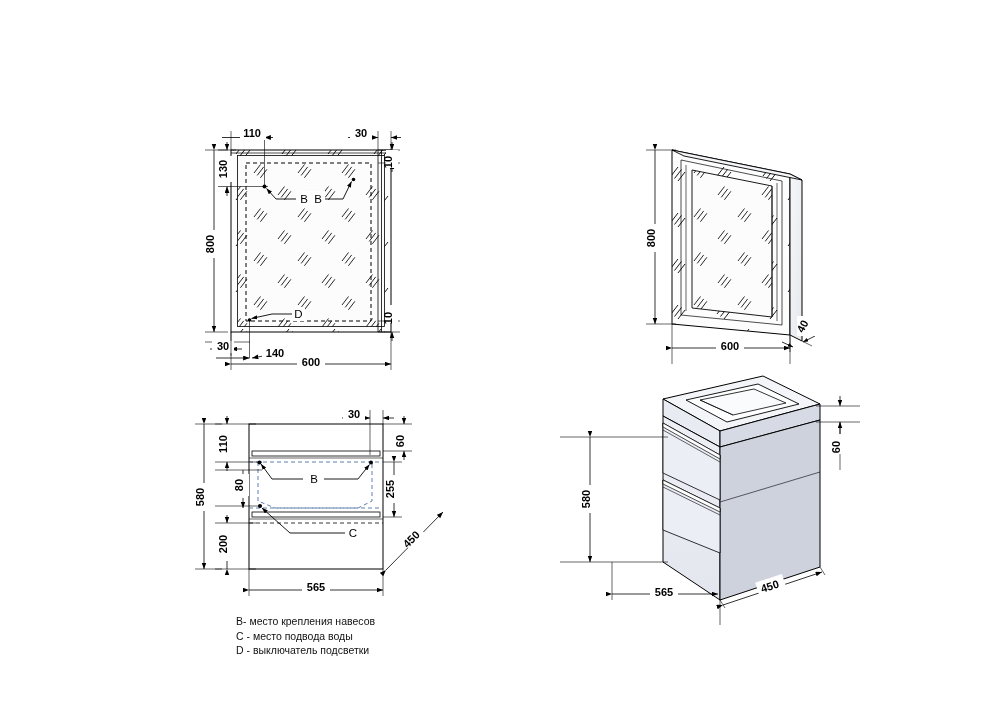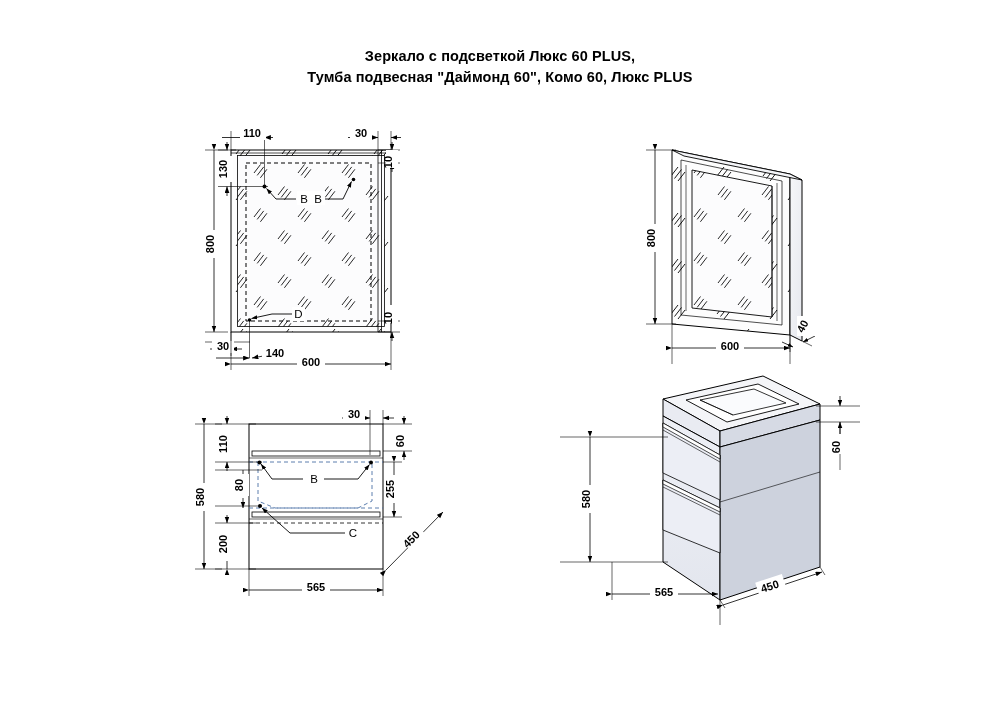--- a/index.html
+++ b/index.html
@@ -22,24 +22,20 @@
   svg{position:absolute;left:0;top:0;}
   text{font-family:"Liberation Sans", sans-serif;fill:#000;}
   .dim{font-size:11px;font-weight:bold;}
   .lbl{font-size:11.5px;font-weight:normal;}
 </style>
 </head>
 <body>
 
 <div id="stage">
 
-  <div class="title">
-    <div>Зеркало с подсветкой Люкс 60 PLUS,</div>
-    <div>Тумба подвесная "Даймонд 60", Комо 60, Люкс PLUS</div>
-  </div>
 
   <svg width="1000" height="707" viewBox="0 0 1000 707">
     <defs>
       <marker id="ar" markerWidth="9" markerHeight="9" refX="8" refY="3" orient="auto" markerUnits="strokeWidth">
         <path d="M0,0 L8,3 L0,6 z" fill="#000"></path>
       </marker>
       <marker id="arS" markerWidth="7" markerHeight="7" refX="6.5" refY="2.4" orient="auto" markerUnits="strokeWidth">
         <path d="M0,0 L6.5,2.4 L0,4.8 z" fill="#000"></path>
       </marker>
 
@@ -389,14 +385,19 @@
         <line x1="816" y1="422" x2="860" y2="422" stroke="#000" stroke-width="0.6"></line>
         <line x1="840" y1="396" x2="840" y2="406" stroke="#000" stroke-width="0.8" marker-end="url(#ar)"></line>
         <line x1="840" y1="434" x2="840" y2="422" stroke="#000" stroke-width="0.8" marker-end="url(#ar)"></line>
         <line x1="840" y1="422" x2="840" y2="470" stroke="#000" stroke-width="0.6"></line>
         <rect x="834" y="434" width="12" height="20" fill="#fff"></rect>
         <text class="dim" x="840" y="447" text-anchor="middle" transform="rotate(-90 840 447)">60</text>
       </g>
     </g>
   </svg>
 
+  <div class="legend">
+    <div>B- место крепления навесов</div>
+    <div>C - место подвода воды</div>
+    <div>D - выключатель подсветки</div>
+  </div>
 
 </div>
 
 </body></html>

